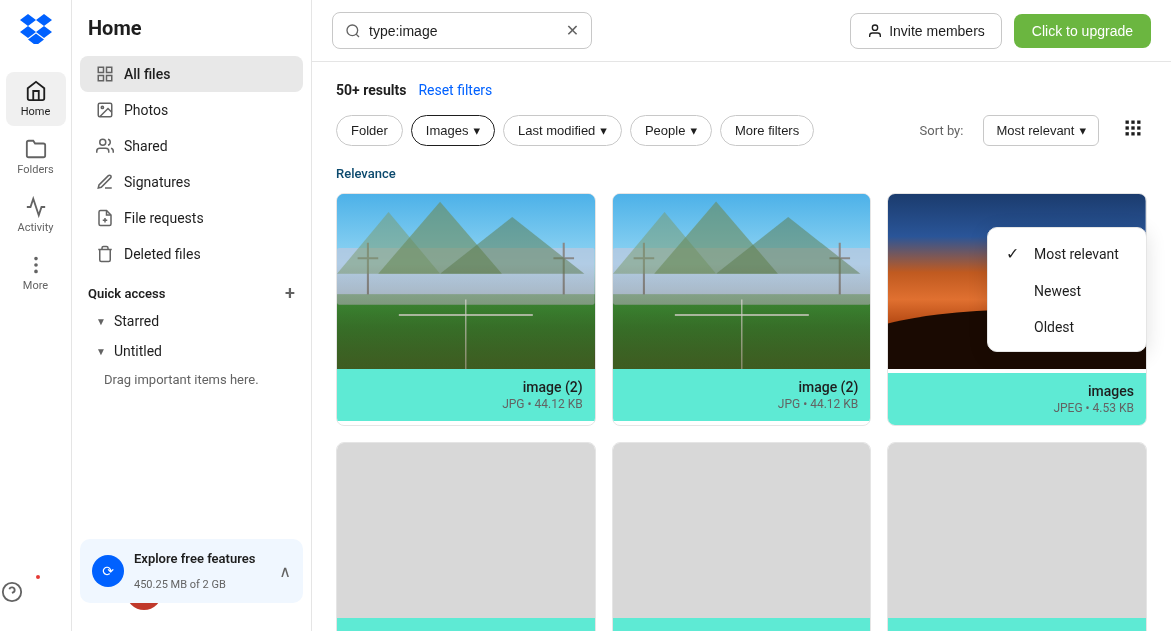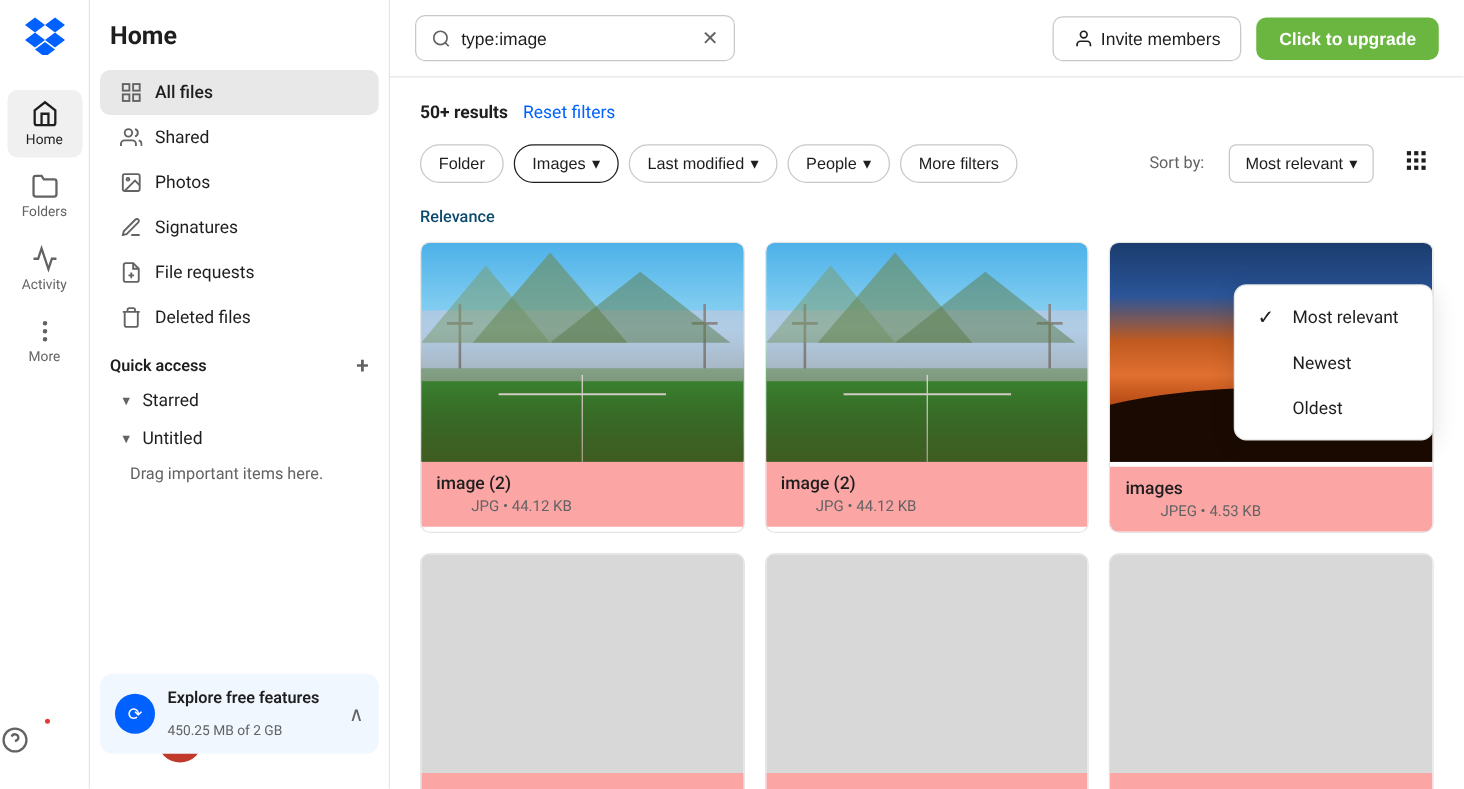--- a/index.html
+++ b/index.html
@@ -193,21 +193,21 @@
       font-size: 14px;
       color: #1e1e1e;
     }
     .upgrade-btn {
       padding: 9px 18px;
       background: #6bb640;
       color: #fff;
       border: none;
       border-radius: 8px;
       font-size: 14px;
-      font-weight: 700;
+      font-weight: 400;
       cursor: pointer;
     }
 
     
     .content {
       flex: 1;
       overflow-y: auto;
       padding: 20px 24px;
       position: relative;
     }
@@ -315,21 +315,22 @@
       gap: 16px;
     }
     .image-card {
       border-radius: 8px;
       overflow: hidden;
       cursor: pointer;
       border: 1px solid #e5e5e5;
     }
     .image-info {
       padding: 10px 12px;
-      background: #fca5a5;
+      background: #5eead4;
+      text-align: right;
     }
     .image-name {
       font-size: 14px;
       font-weight: 500;
       color: #1e1e1e;
       margin-bottom: 2px;
     }
     .image-meta {
       font-size: 12px;
       color: #636363;
@@ -428,34 +429,34 @@
     <svg viewBox="0 0 24 24" fill="none" stroke="#636363" stroke-width="2">
         <rect x="3" y="3" width="7" height="7"></rect>
         <rect x="14" y="3" width="7" height="7"></rect>
         <rect x="3" y="14" width="7" height="7"></rect>
         <rect x="14" y="14" width="7" height="7"></rect>
       </svg>
     <span>All files</span>
   </div>
   <div class="sidebar-nav-item">
     <svg viewBox="0 0 24 24" fill="none" stroke="#636363" stroke-width="2">
+        <rect x="3" y="3" width="18" height="18" rx="2"></rect>
+        <circle cx="8.5" cy="8.5" r="1.5"></circle>
+        <polyline points="21 15 16 10 5 21"></polyline>
+      </svg>
+    <span>Photos</span>
+  </div>
+  <div class="sidebar-nav-item">
+    <svg viewBox="0 0 24 24" fill="none" stroke="#636363" stroke-width="2">
         <path d="M17 21v-2a4 4 0 00-4-4H5a4 4 0 00-4 4v2"></path>
         <circle cx="9" cy="7" r="4"></circle>
         <path d="M23 21v-2a4 4 0 00-3-3.87"></path>
         <path d="M16 3.13a4 4 0 010 7.75"></path>
       </svg>
     <span>Shared</span>
-  </div>
-  <div class="sidebar-nav-item">
-    <svg viewBox="0 0 24 24" fill="none" stroke="#636363" stroke-width="2">
-        <rect x="3" y="3" width="18" height="18" rx="2"></rect>
-        <circle cx="8.5" cy="8.5" r="1.5"></circle>
-        <polyline points="21 15 16 10 5 21"></polyline>
-      </svg>
-    <span>Photos</span>
   </div>
   <div class="sidebar-nav-item">
     <svg viewBox="0 0 24 24" fill="none" stroke="#636363" stroke-width="2">
         <path d="M12 20h9"></path>
         <path d="M16.5 3.5a2.121 2.121 0 013 3L7 19l-4 1 1-4 12.5-12.5z"></path>
       </svg>
     <span>Signatures</span>
   </div>
   <div class="sidebar-nav-item">
     <svg viewBox="0 0 24 24" fill="none" stroke="#636363" stroke-width="2">

